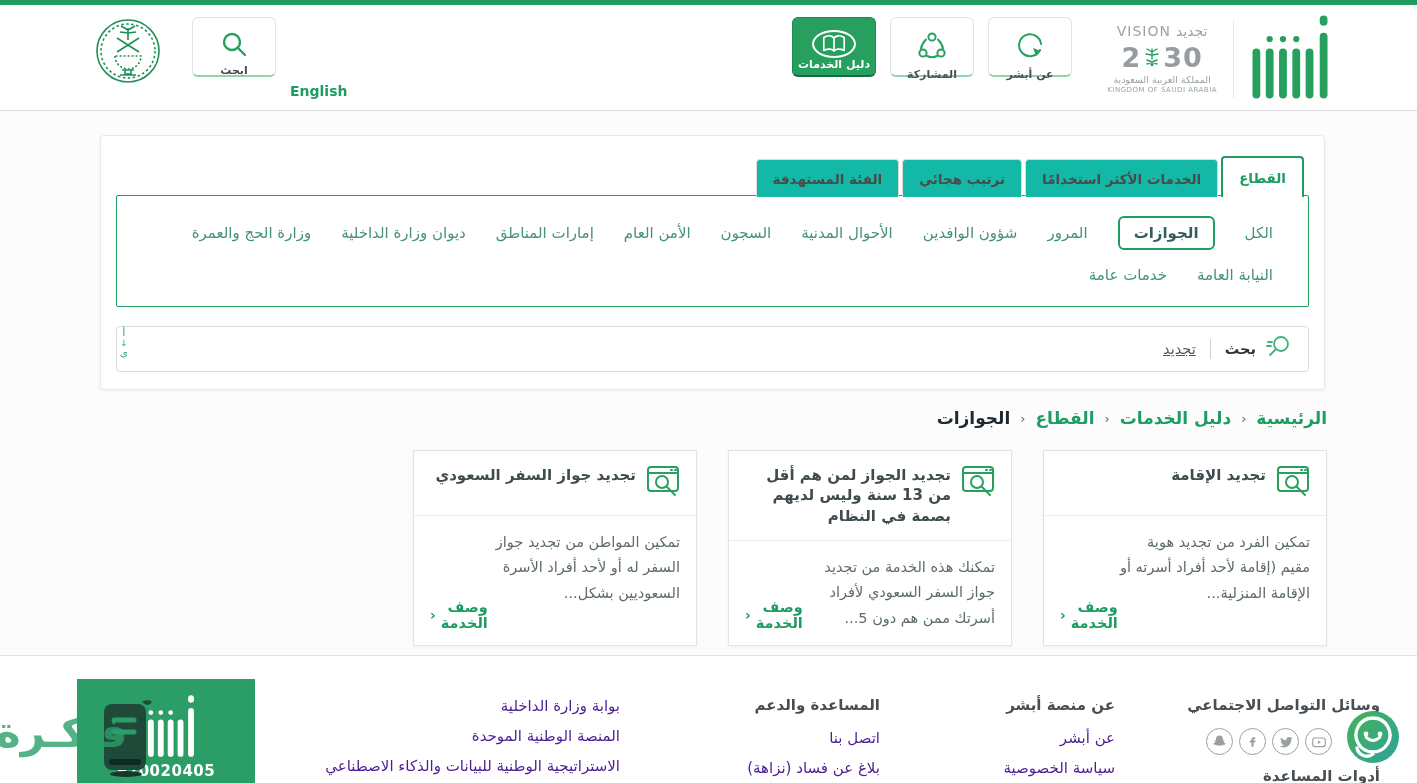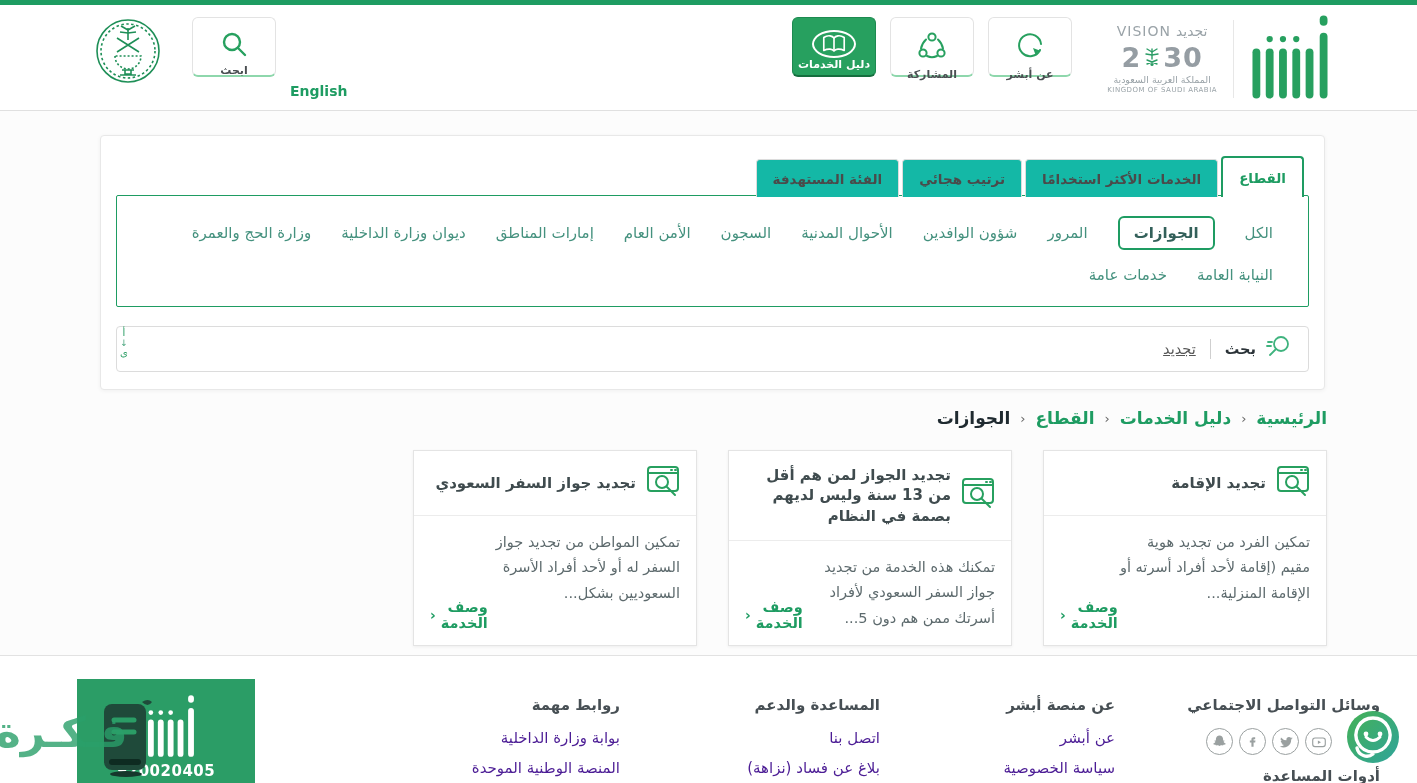--- a/index.html
+++ b/index.html
@@ -57,21 +57,21 @@
 
   
   .breadcrumb { position:absolute; top:408px; right:90px; display:flex; align-items:center; gap:10px; font-size:17px; font-weight:bold; }
   .breadcrumb a { color:#1e9c62; text-decoration:none; cursor:pointer; }
   .breadcrumb .sep { color:#666; font-size:13px; font-weight:normal; }
   .breadcrumb .current { color:#1f2a30; }
 
   
   .cards { position:absolute; top:450px; right:90px; display:flex; gap:31px; align-items:stretch; }
   .card { width:284px; background:#fff; border:1px solid #e4e4e4; box-shadow:0 1px 3px rgba(0,0,0,.06); display:flex; flex-direction:column; }
-  .card-head { display:flex; align-items:center; gap:10px; padding:14px 14px; border-bottom:1px solid #ececec; }
+  .card-head { display:flex; align-items:flex-start; gap:10px; padding:14px 14px; border-bottom:1px solid #ececec; }
   .card-title { font-size:15px; font-weight:bold; color:#3f4b4e; line-height:1.35; }
   .card-body { padding:14px 16px 14px; display:flex; flex-direction:row; flex:1; }
   .card-desc { font-size:14.5px; color:#5d6a6d; line-height:1.75; }
   .card-link { margin-top:auto; padding-top:10px; font-size:14.5px; font-weight:bold; color:#1e9c62; text-decoration:none; cursor:pointer; display:flex; align-items:center; gap:5px; }
   .card-link .chev { font-size:14px; }
 
   
   .footer { position:absolute; top:655px; left:0; width:1417px; height:128px; background:#fff; border-top:1px solid #e2e2e2; }
   .fcol { position:absolute; top:40px; text-align:right; }
   .fcol h3 { font-size:15px; font-weight:bold; color:#474f54; margin-bottom:14px; }
@@ -363,21 +363,20 @@
   </div>
 
   <div class="fcol col-help">
     <h3>المساعدة والدعم</h3>
     <a>اتصل بنا</a>
     <a>بلاغ عن فساد (نزاهة)</a>
     <a>الأسئلة الشائعة</a>
   </div>
 
   <div class="fcol col-links">
-    <h3>روابط مهمة</h3>
     <a>بوابة وزارة الداخلية</a>
     <a>المنصة الوطنية الموحدة</a>
     <a>الاستراتيجية الوطنية للبيانات والذكاء الاصطناعي</a>
   </div>
 
   <div class="absher-box">
     <svg width="88" height="64" viewBox="0 0 100 110" fill="#ffffff">
       <rect x="88" y="2" width="10" height="13" rx="5"></rect>
       <rect x="88" y="24" width="10" height="84" rx="5"></rect>
       <circle cx="24" cy="32" r="4"></circle>

